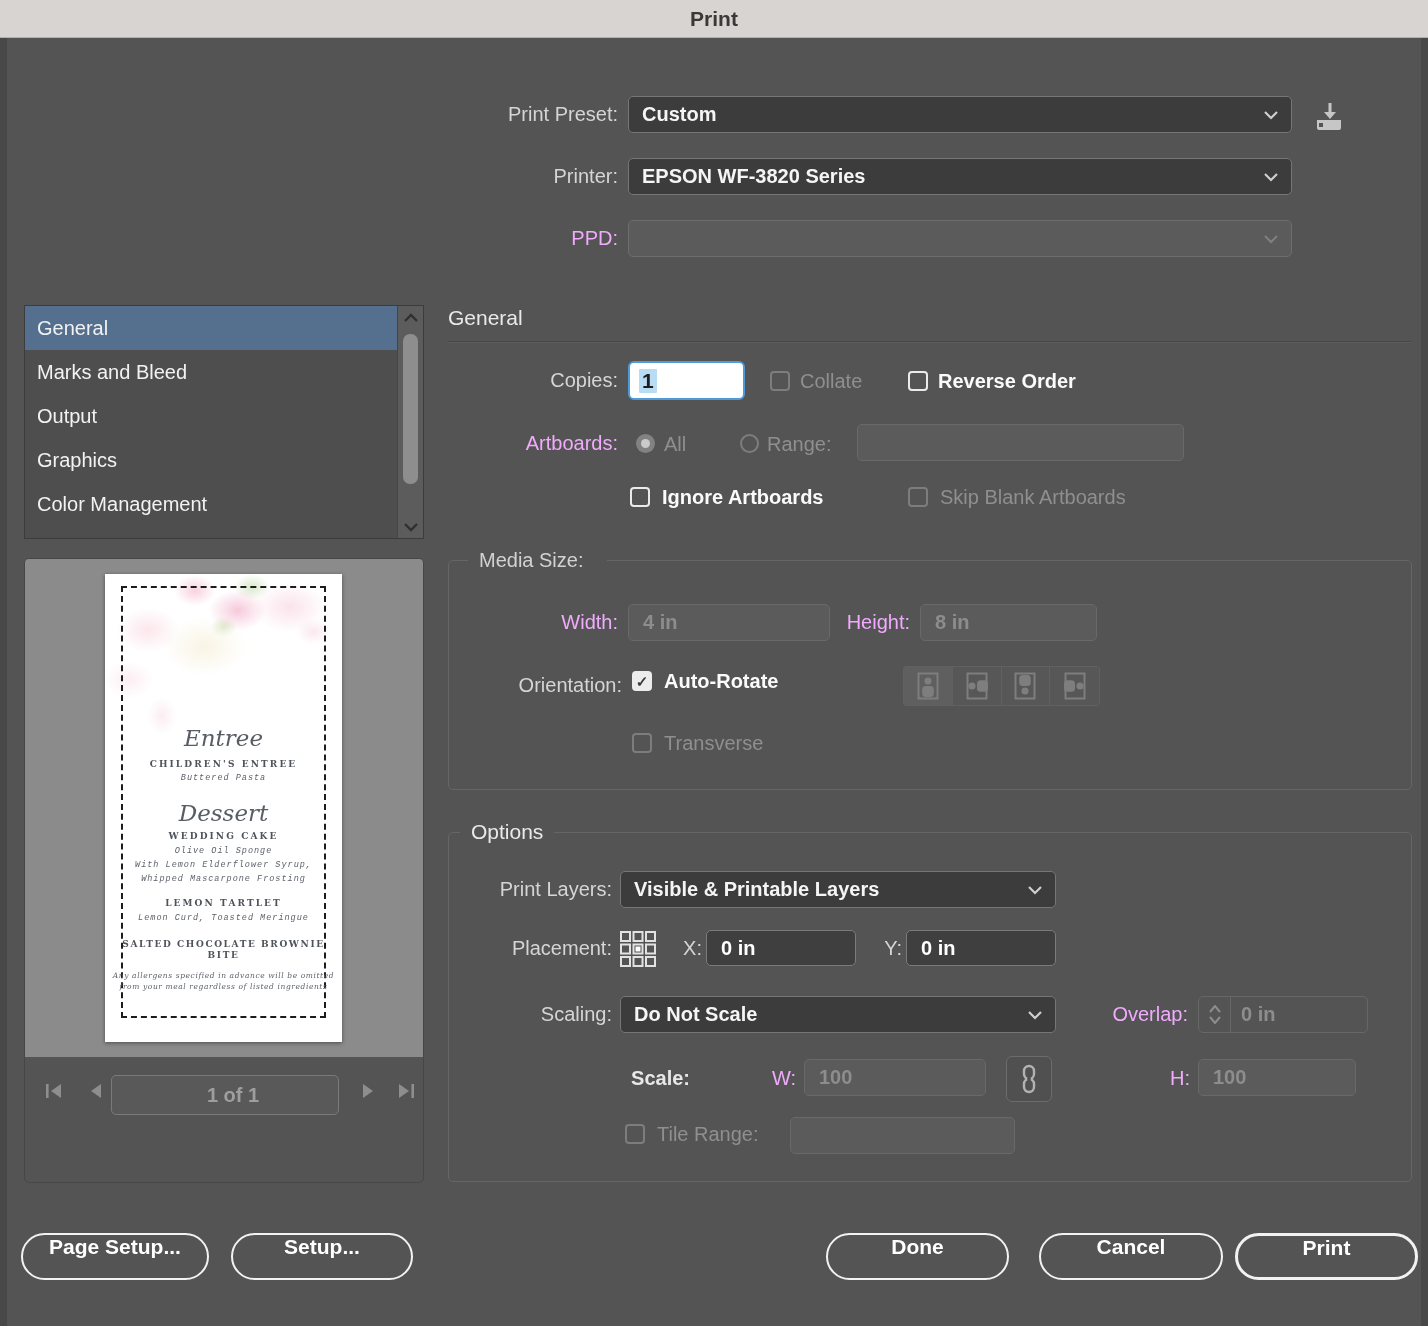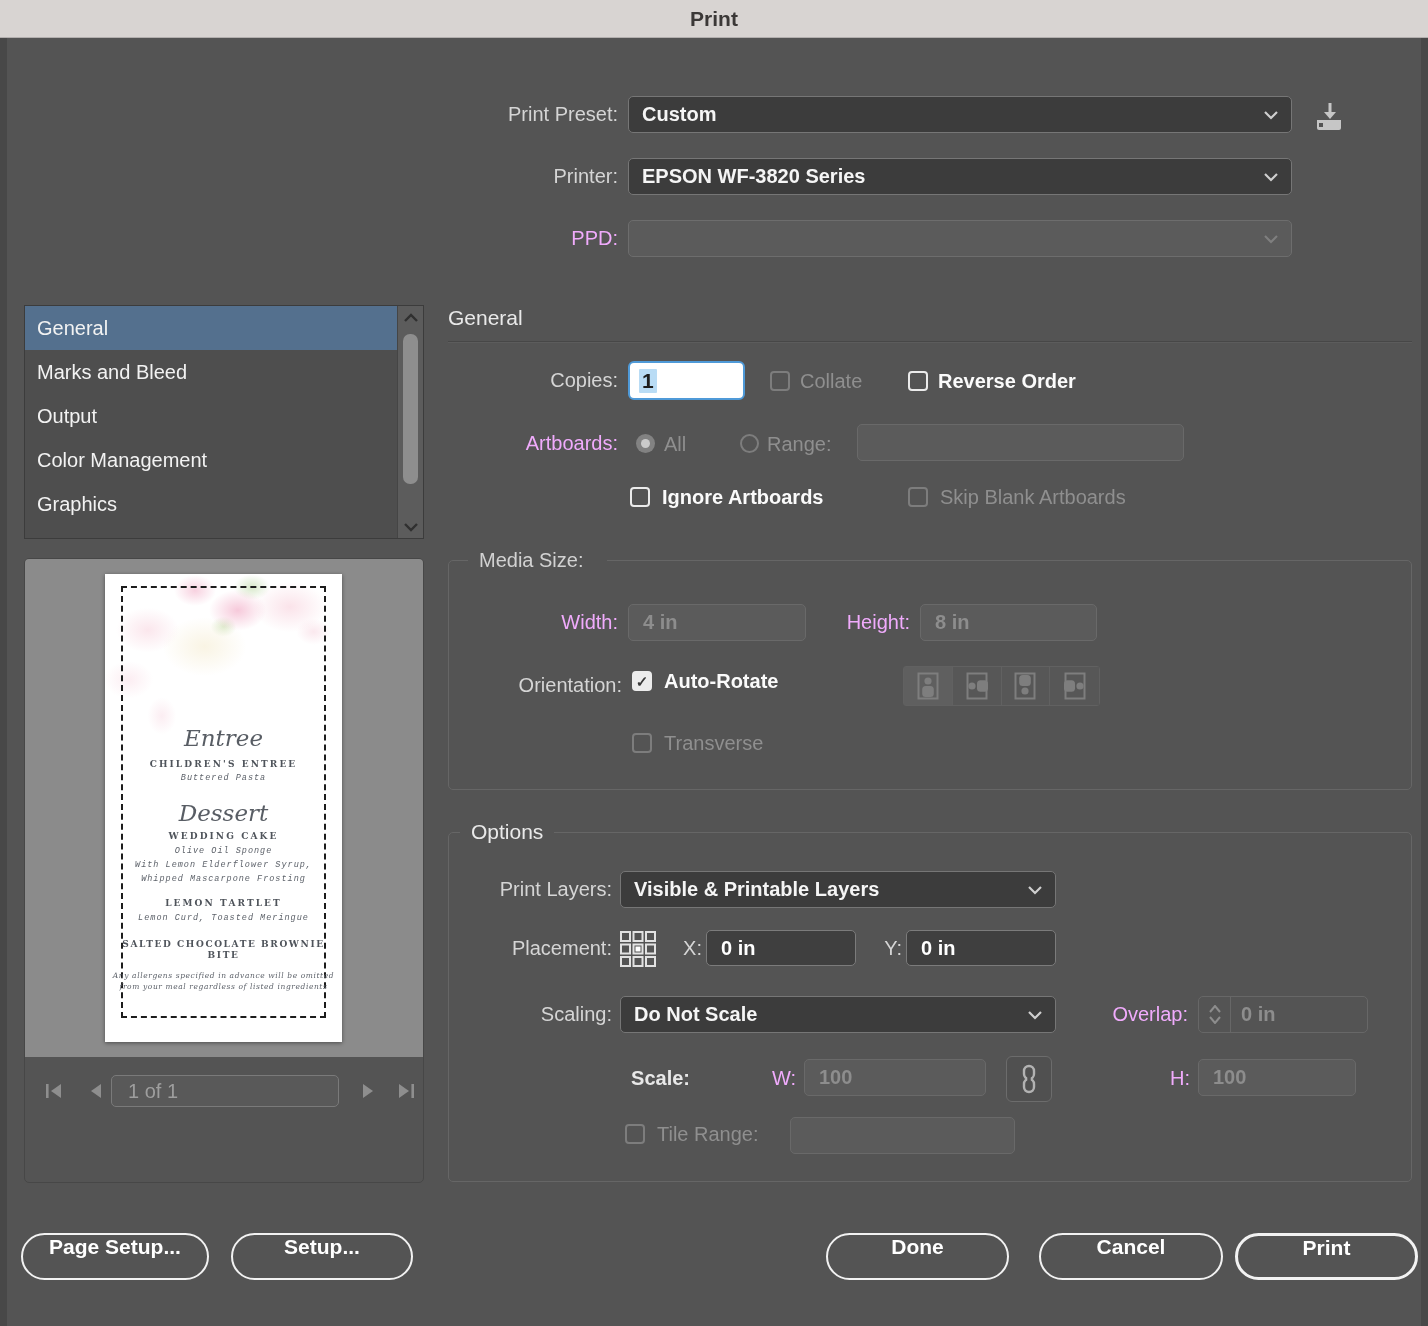--- a/index.html
+++ b/index.html
@@ -93,24 +93,24 @@
              color:#585d64; line-height:28px; }
   .mcaps { font-family:"DejaVu Serif", serif; font-size:9px; font-weight:700;
            letter-spacing:2.1px; color:#4f545b; line-height:11px; }
   .mital { font-family:Liberation Mono, monospace; font-style:italic; font-size:8.5px;
            letter-spacing:1px; color:#5d626a; line-height:10px; }
   .mtiny { font-family:"DejaVu Serif", serif; font-style:italic; font-size:7.5px;
            letter-spacing:0.6px; color:#5d626a; line-height:9px; }
   .navbar { position:absolute; left:0; top:515px; width:398px; height:36px; }
   .navbtn { position:absolute; top:4px; width:26px; height:26px; display:flex;
             align-items:center; justify-content:center; }
-  .pageind { position:absolute; left:86px; top:1px; width:228px; height:32px;
+  .pageind { position:absolute; left:86px; top:1px; width:228px; height:40px;
              border:1px solid #7a7a7a; border-radius:5px; background:rgba(255,255,255,0.03);
              display:flex; align-items:center; padding-left:16px; font-size:20px;
-             font-weight:400; color:#9e9e9e; }
+             font-weight:700; color:#9e9e9e;justify-content:center; }
   .infoblock { position:absolute; left:0; top:562px; width:310px; text-align:right;
                font-size:19px; font-weight:700; color:#e9e9e9; line-height:29px; }
 
   
   .oriGroup { position:absolute; left:903px; top:666px; width:197px; height:40px;
               border:1px solid #616161; border-radius:3px; display:flex; }
   .oriBtn { width:49px; height:38px; display:flex; align-items:center; justify-content:center;
             border-right:1px solid #616161; background:#575757; }
   .oriBtn:last-child { border-right:none; }
   .oriBtn.first { background:#5f5f5f; }
@@ -181,24 +181,24 @@
   <div class="listrow sel">
       <span>General</span>
     </div>
   <div class="listrow">
       <span>Marks and Bleed</span>
     </div>
   <div class="listrow">
       <span>Output</span>
     </div>
   <div class="listrow">
+      <span>Graphics</span>
+    </div>
+  <div class="listrow">
       <span>Color Management</span>
-    </div>
-  <div class="listrow">
-      <span>Graphics</span>
     </div>
   <div class="listrow">
       <span>Advanced</span>
     </div>
   <div class="vscroll">
     <div class="varrow" style="top:0;">
       <svg width="14" height="9" viewBox="0 0 14 9">
           <polyline points="1,8 7,2 13,8" fill="none" stroke="#303030" stroke-width="2.4"></polyline>
         </svg>
     </div>
@@ -287,21 +287,21 @@
 <div class="cblabel" style="left:662px; top:485px;">Ignore Artboards</div>
 <div class="cb dis" style="left:908px; top:487px;"></div>
 <div class="cblabel dis" style="left:940px; top:485px;">Skip Blank Artboards</div>
 
 <div class="group" style="left:448px; top:560px; width:964px; height:230px;"></div>
 <div class="legend" style="left:468px; top:541px; height:38px;">
   <span style="font-size:20px; color:#d2d2d2; margin-right:12px;">Media Size:</span>
 </div>
 
 <div class="lbl dis" style="left:448px; top:604px; width:170px;">Width:</div>
-<div class="inp dis" style="left:628px; top:604px; width:178px;">
+<div class="inp dis" style="left:628px; top:604px; width:202px;">
   <span>4 in</span>
 </div>
 <div class="lbl dis" style="left:735px; top:604px; width:175px;">Height:</div>
 <div class="inp dis" style="left:920px; top:604px; width:177px;">
   <span>8 in</span>
 </div>
 
 <div class="lbl" style="left:430px; top:667px; width:192px;">Orientation:</div>
 <div class="cb checked" style="left:632px; top:671px;">
   <span>✓</span>

